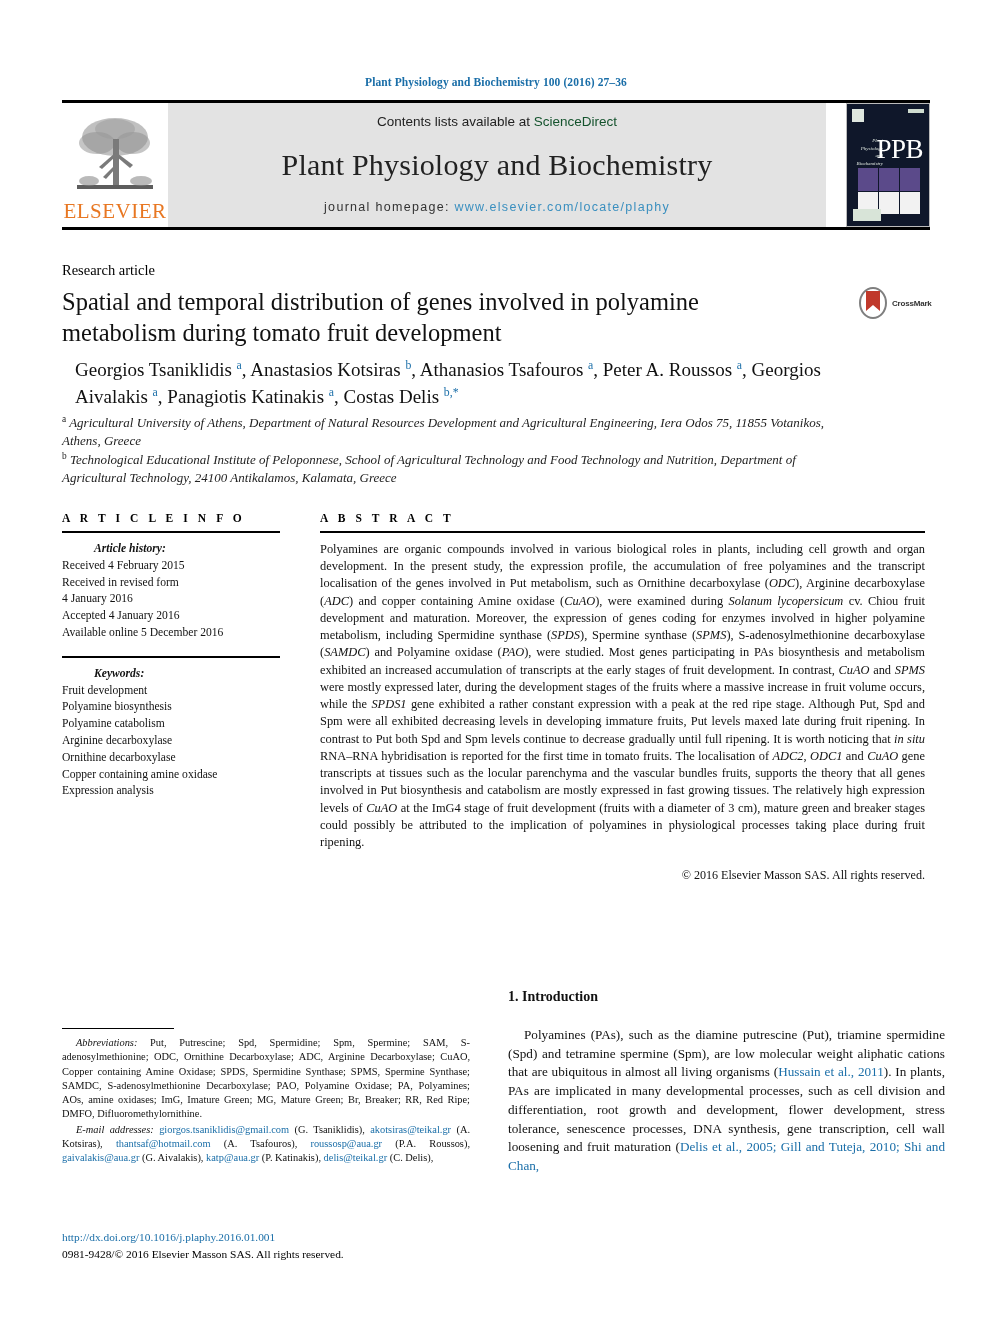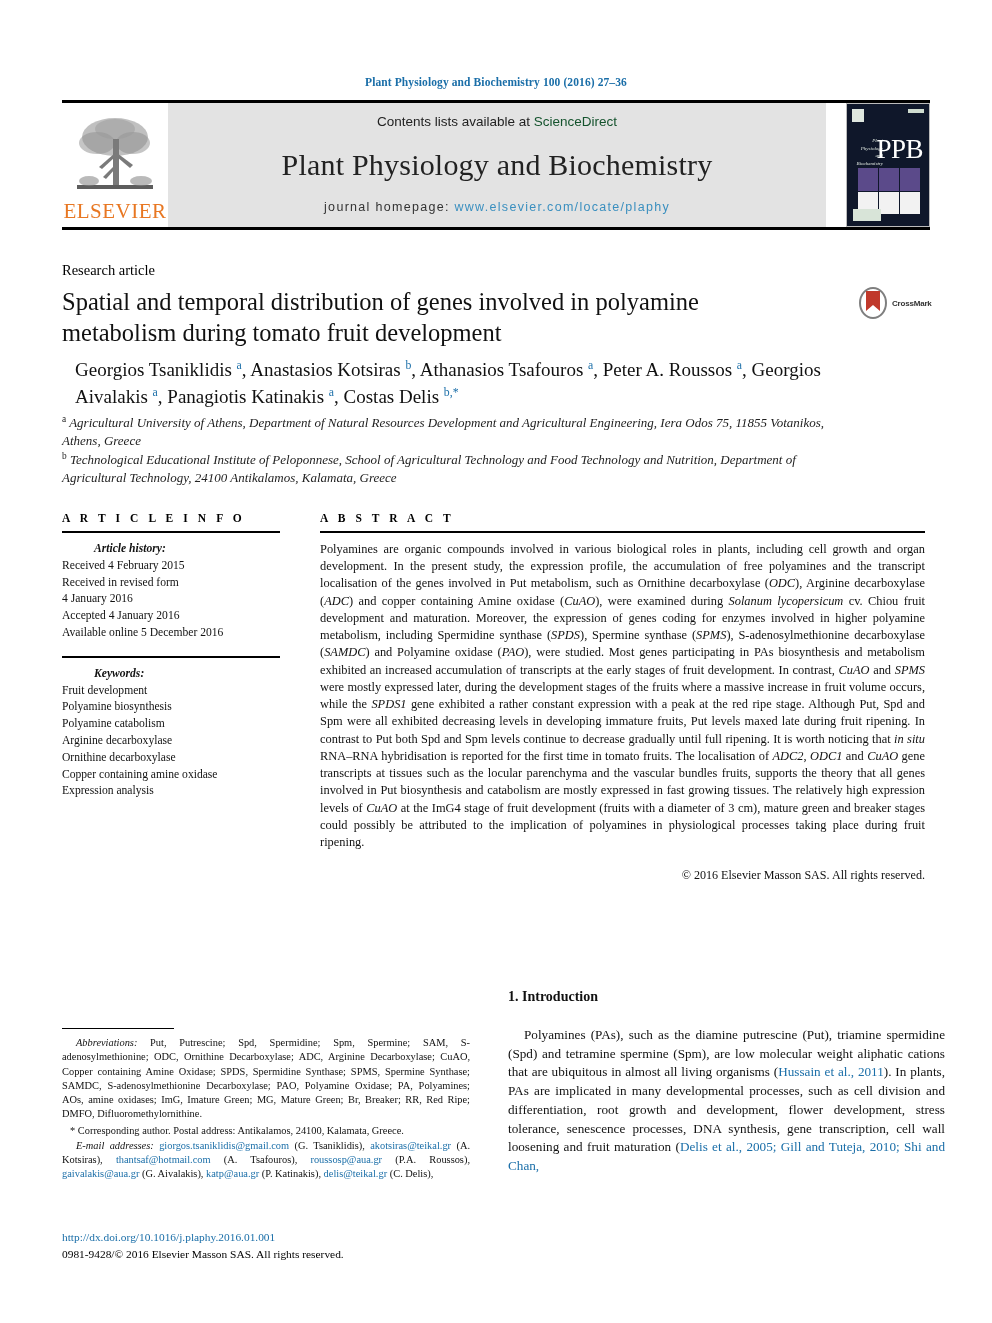--- a/index.html
+++ b/index.html
@@ -474,21 +474,20 @@
     <div class="thinrule"></div>
     <div class="abstract-body">Polyamines are organic compounds involved in various biological roles in plants, including cell growth and organ development. In the present study, the expression profile, the accumulation of free polyamines and the transcript localisation of the genes involved in Put metabolism, such as Ornithine decarboxylase (<i>ODC</i>), Arginine decarboxylase (<i>ADC</i>) and copper containing Amine oxidase (<i>CuAO</i>), were examined during <i>Solanum lycopersicum</i> cv. Chiou fruit development and maturation. Moreover, the expression of genes coding for enzymes involved in higher polyamine metabolism, including Spermidine synthase (<i>SPDS</i>), Spermine synthase (<i>SPMS</i>), S-adenosylmethionine decarboxylase (<i>SAMDC</i>) and Polyamine oxidase (<i>PAO</i>), were studied. Most genes participating in PAs biosynthesis and metabolism exhibited an increased accumulation of transcripts at the early stages of fruit development. In contrast, <i>CuAO</i> and <i>SPMS</i> were mostly expressed later, during the development stages of the fruits where a massive increase in fruit volume occurs, while the <i>SPDS1</i> gene exhibited a rather constant expression with a peak at the red ripe stage. Although Put, Spd and Spm were all exhibited decreasing levels in developing immature fruits, Put levels maxed late during fruit ripening. In contrast to Put both Spd and Spm levels continue to decrease gradually until full ripening. It is worth noticing that <i>in situ</i> RNA–RNA hybridisation is reported for the first time in tomato fruits. The localisation of <i>ADC2</i>, <i>ODC1</i> and <i>CuAO</i> gene transcripts at tissues such as the locular parenchyma and the vascular bundles fruits, supports the theory that all genes involved in Put biosynthesis and catabolism are mostly expressed in fast growing tissues. The relatively high expression levels of <i>CuAO</i> at the ImG4 stage of fruit development (fruits with a diameter of 3 cm), mature green and breaker stages could possibly be attributed to the implication of polyamines in physiological processes taking place during fruit ripening.</div>
     <div class="copyright">© 2016 Elsevier Masson SAS. All rights reserved.</div>
   </div>
 
   <div class="footnote-rule"></div>
   <div class="footnotes">
     <div class="fn-indent">
       <span class="abbr-lead">Abbreviations:</span><span> Put, Putrescine; Spd, Spermidine; Spm, Spermine; SAM, S-adenosylmethionine; ODC, Ornithine Decarboxylase; ADC, Arginine Decarboxylase; CuAO, Copper containing Amine Oxidase; SPDS, Spermidine Synthase; SPMS, Spermine Synthase; SAMDC, S-adenosylmethionine Decarboxylase; PAO, Polyamine Oxidase; PA, Polyamines; AOs, amine oxidases; ImG, Imature Green; MG, Mature Green; Br, Breaker; RR, Red Ripe; DMFO, Difluoromethylornithine.</span>
     </div>
-    <div class="corr-line">* Corresponding author. Postal address: Antikalamos, 24100, Kalamata, Greece.</div>
     <div class="email-line">
       <span class="ital">E-mail addresses:</span> <span><span class="lnk">giorgos.tsaniklidis@gmail.com</span> <span>(G. Tsaniklidis)</span>, <span class="lnk">akotsiras@teikal.gr</span> <span>(A. Kotsiras)</span>, <span class="lnk">thantsaf@hotmail.com</span> <span>(A. Tsafouros)</span>, <span class="lnk">roussosp@aua.gr</span> <span>(P.A. Roussos)</span>, <span class="lnk">gaivalakis@aua.gr</span> <span>(G. Aivalakis)</span>, <span class="lnk">katp@aua.gr</span> <span>(P. Katinakis)</span>, <span class="lnk">delis@teikal.gr</span> <span>(C. Delis)</span>,</span>
     </div>
   </div>
 
   <div class="doi-block">
     <div class="doi">http://dx.doi.org/10.1016/j.plaphy.2016.01.001</div>
     <div>0981-9428/© 2016 Elsevier Masson SAS. All rights reserved.</div>
   </div>
 

